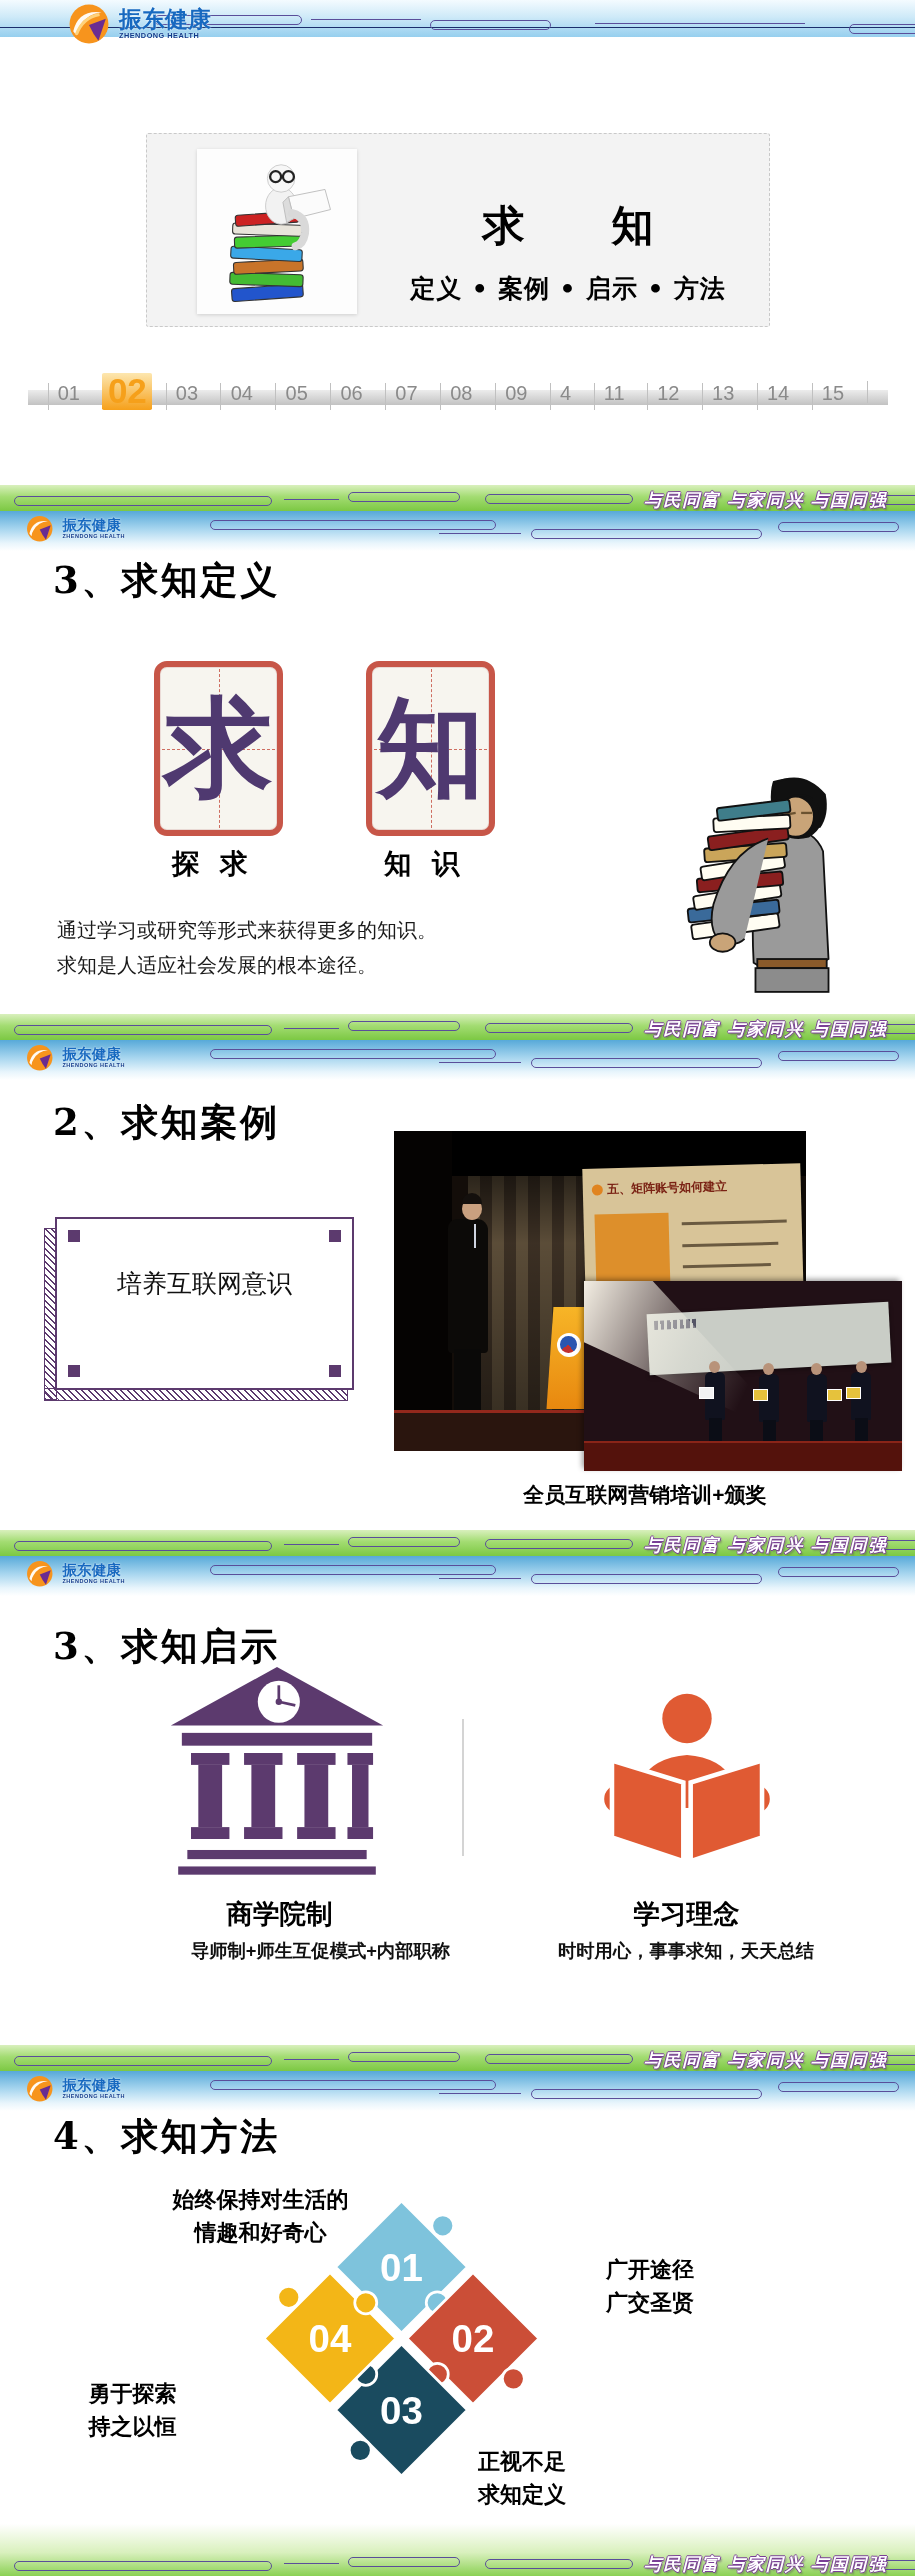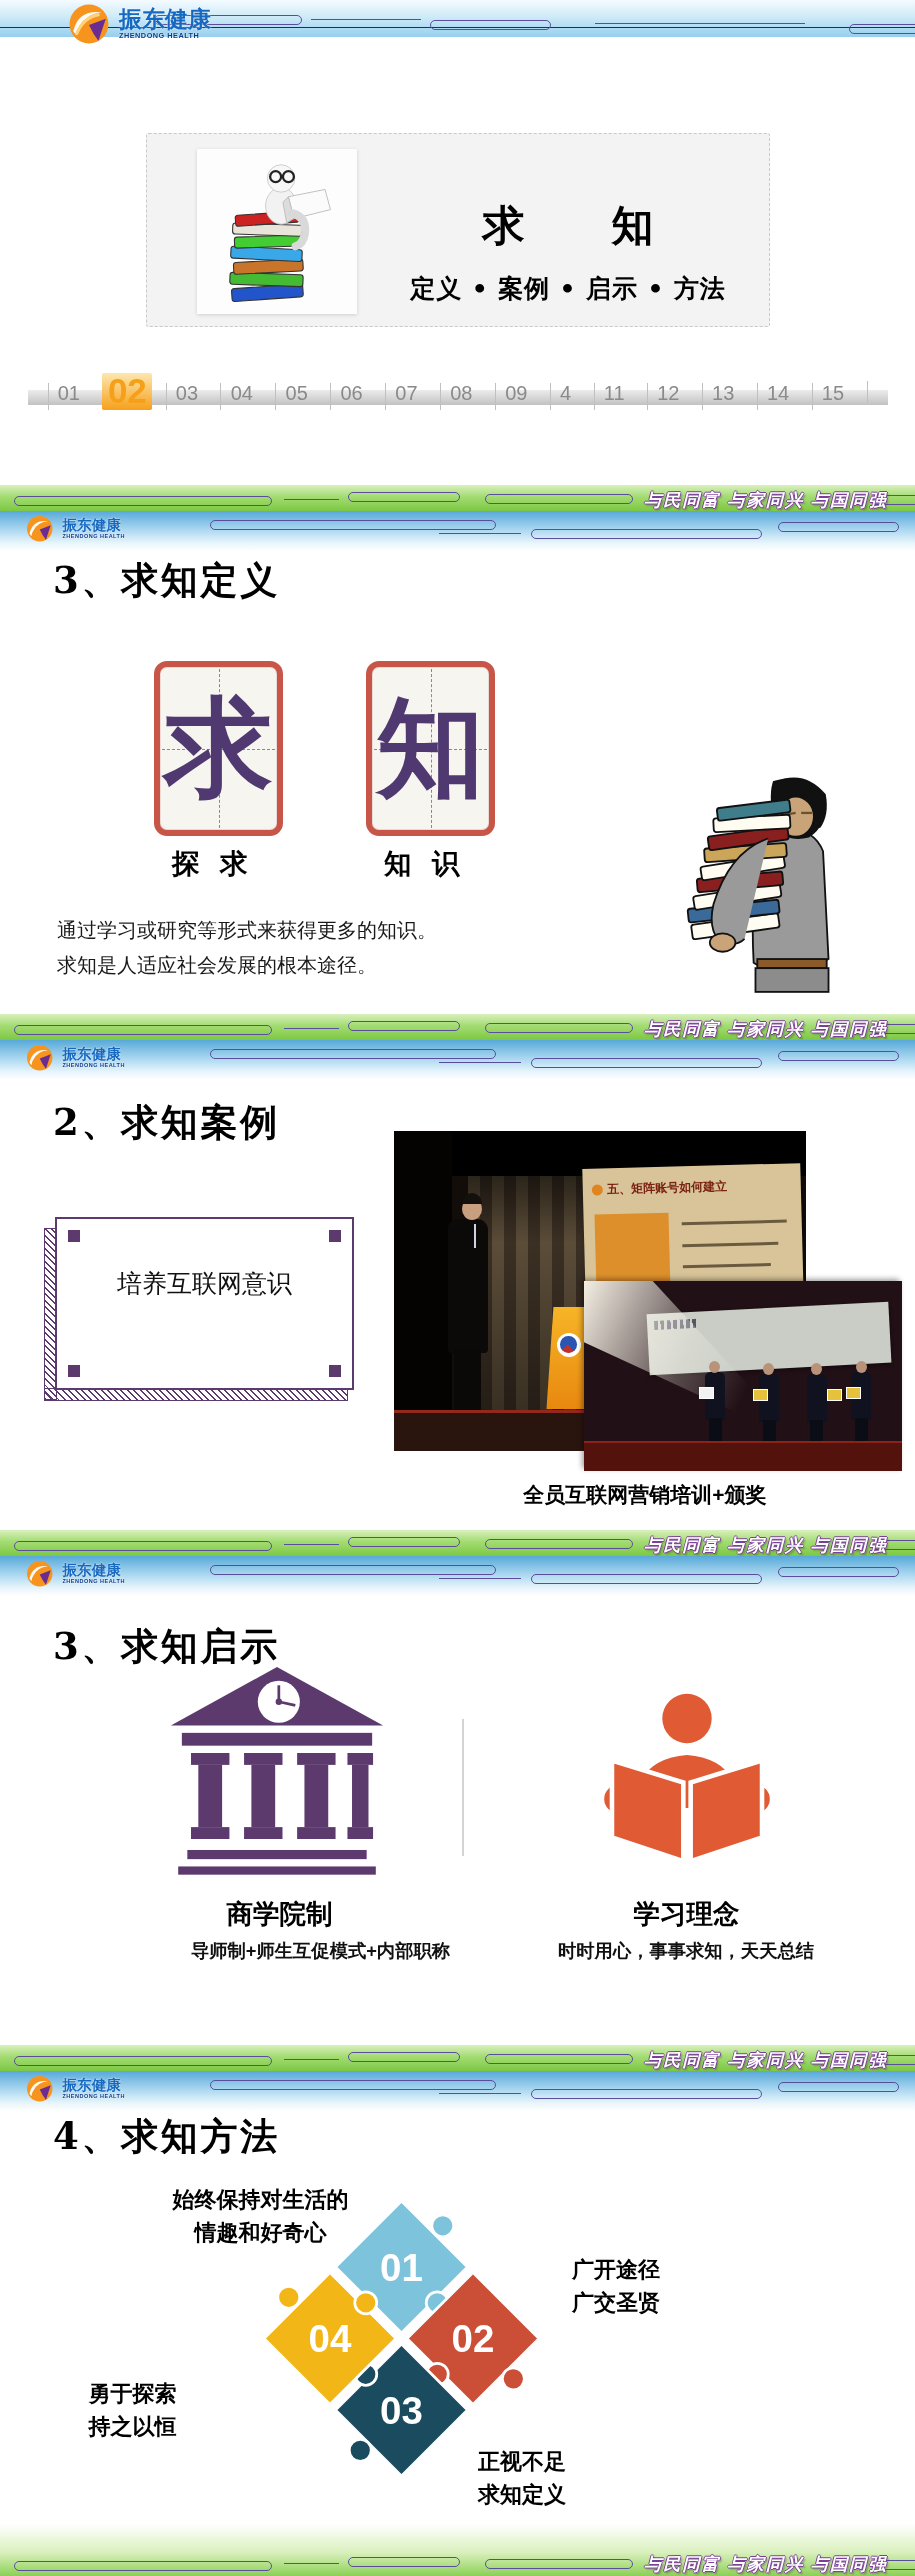--- a/index.html
+++ b/index.html
@@ -517,21 +517,21 @@
       </div>
     </div>
   </div>
 
   <div class="slide-heading" style="top:2112px;">4、求知方法</div>
 
   <div class="s4-label center" style="left:137px;top:2183px;width:247px;">
     <div>始终保持对生活的</div>
     <div>情趣和好奇心</div>
   </div>
-  <div class="s4-label" style="left:572px;top:2253px;">
+  <div class="s4-label" style="left:606px;top:2253px;">
     <div>广开途径</div>
     <div>广交圣贤</div>
   </div>
   <div class="s4-label center" style="left:73px;top:2377px;width:119px;">
     <div>勇于探索</div>
     <div>持之以恒</div>
   </div>
   <div class="s4-label" style="left:478px;top:2445px;">
     <div>正视不足</div>
     <div>求知定义</div>

